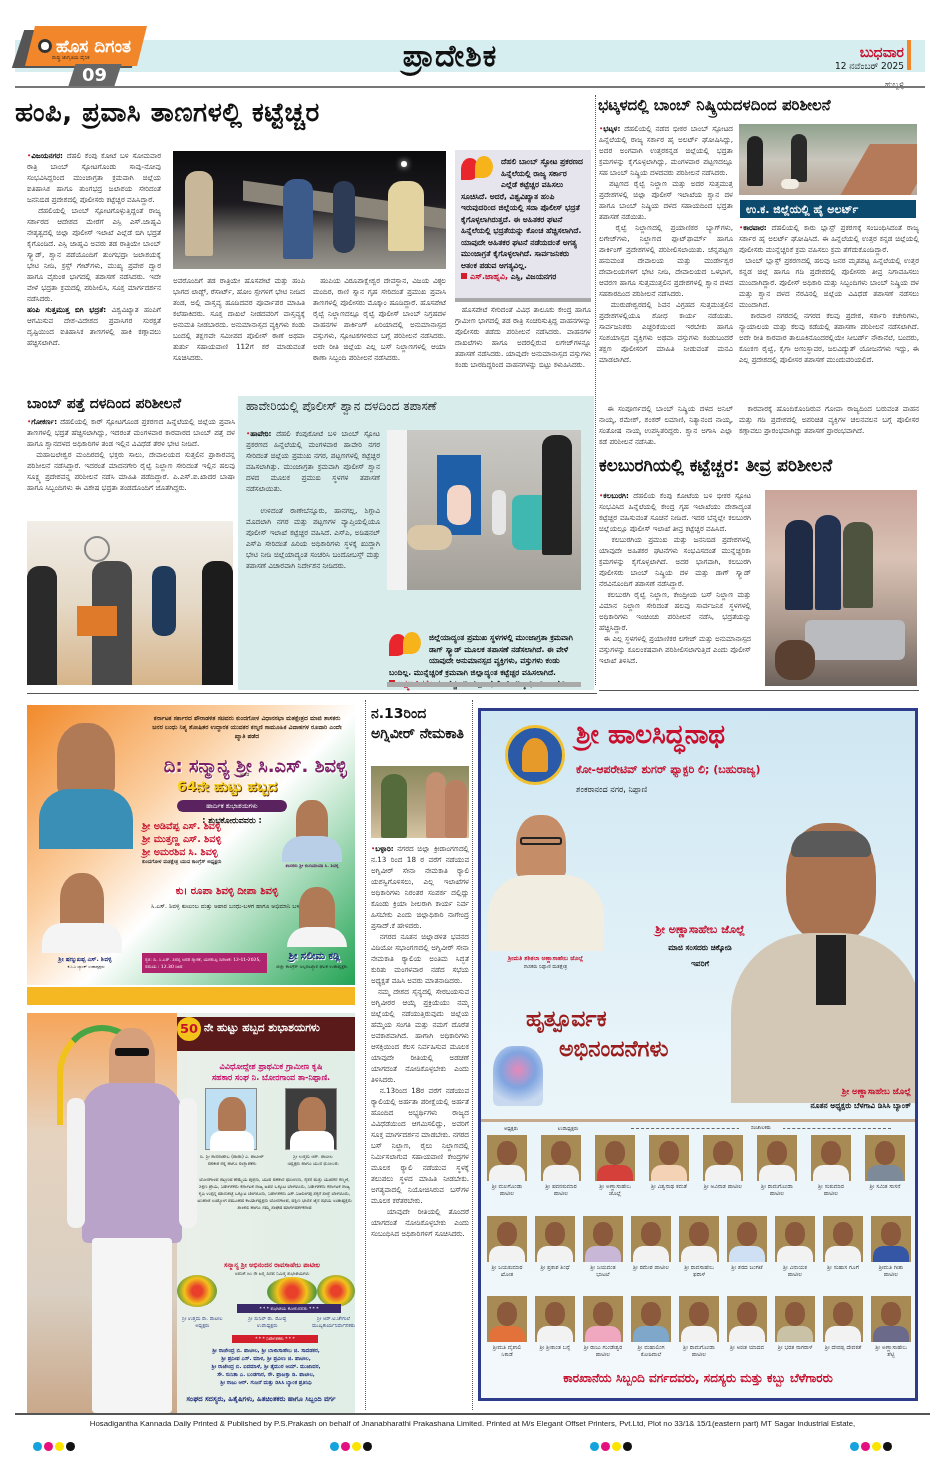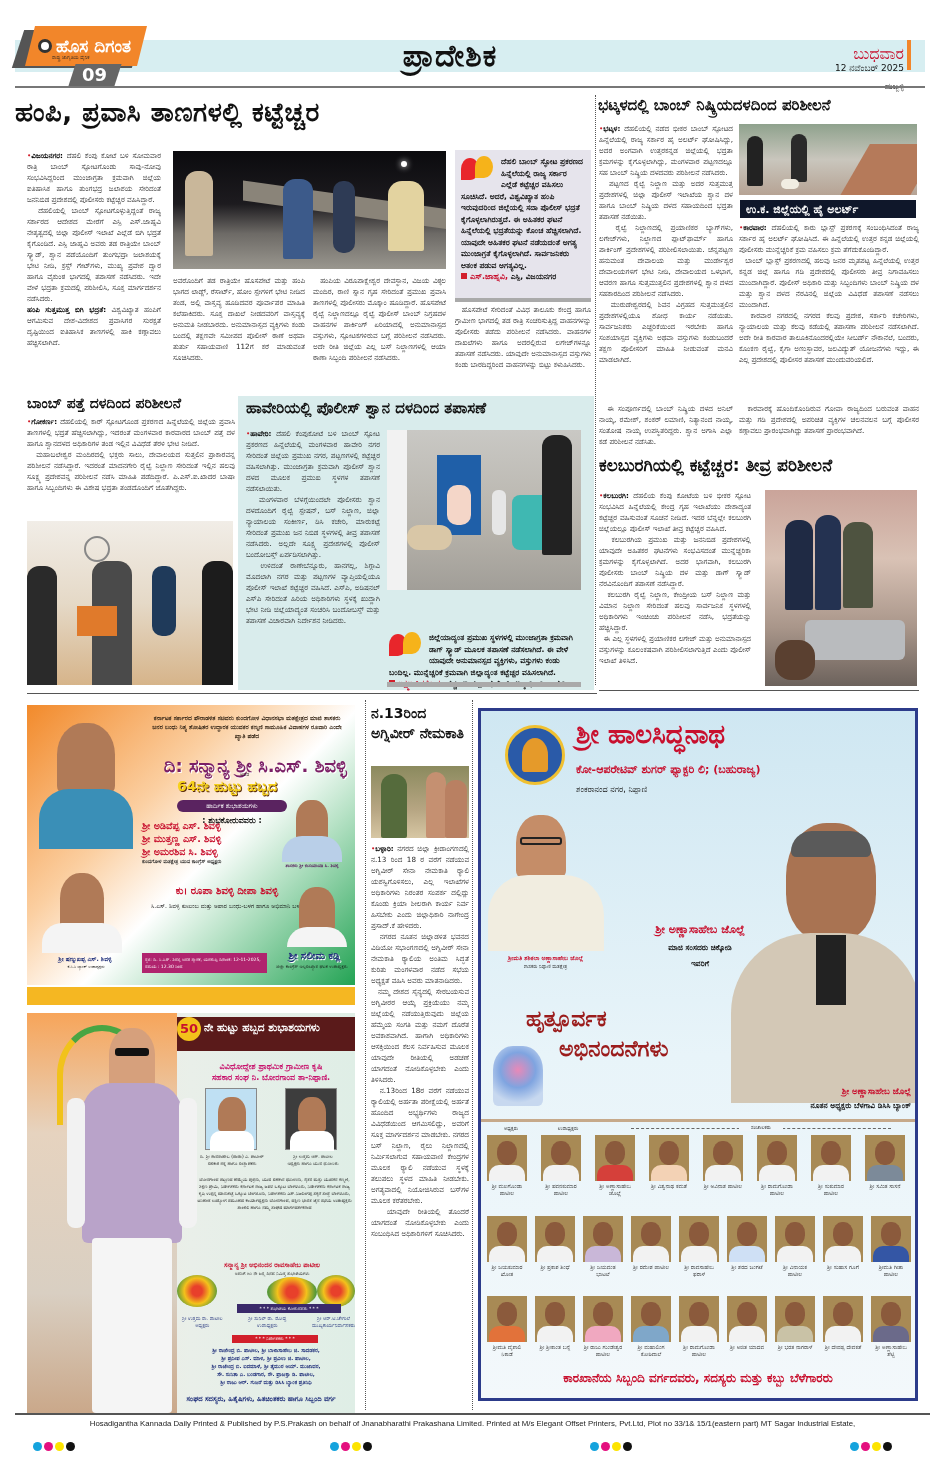--- a/index.html
+++ b/index.html
@@ -9,42 +9,42 @@
 .band{left:15px;top:40px;width:910px;height:32px;background:#d7eef1}
 .logo-shadow{left:18px;top:30px;width:120px;height:38px;background:#555;transform:skewX(-18deg)}
 .logo{left:30px;top:26px;width:112px;height:40px;background:#f2862a;transform:skewX(-14deg);display:flex;align-items:center;padding-left:8px}
 .logo-inner{transform:skewX(14deg);display:flex;align-items:center;gap:4px}
 .logo-emb{width:14px;height:14px;border-radius:50%;background:#fff;border:3px solid #333}
 .logo-text{color:#fff;font-weight:bold;font-size:17px;font-family:"DejaVu Sans",sans-serif}
 .logo-tag{left:52px;top:54px;font-size:5px;color:#222}
 .pgno{left:72px;top:64px;width:46px;height:22px;background:#666;transform:skewX(-18deg);color:#fff;font-size:18px;font-weight:bold;text-align:center;line-height:22px}
 .section{left:300px;top:38px;width:300px;text-align:center;font-size:30px;font-weight:bold;color:#111;letter-spacing:1px}
 .dateblk{left:780px;top:44px;width:124px;text-align:right;font-size:9px}
-.dateblk .day{color:#c8102e;font-weight:normal;font-size:16px}
+.dateblk .day{color:#c8102e;font-weight:bold;font-size:14px}
 .dateblk .city{font-size:8px;margin-top:8px}
 .orange-bar{left:907px;top:40px;width:4px;height:30px;background:#f2862a}
 .rule{left:15px;top:86px;width:910px;height:2px;background:#777}
 
 .h-main{left:15px;top:90px;width:570px;font-size:26px;font-weight:bold;line-height:44px;letter-spacing:.5px}
 .h-side{left:598px;top:96px;width:330px;font-size:15px;font-weight:bold}
 
 .txt{font-size:7.2px;line-height:11px;color:#222;text-align:justify;overflow:hidden}
 .txt b{color:#000}
 .dot{color:#d21f2b}
 .photo{overflow:hidden}
 
 .quote{background:#e6e4ec;padding:6px 6px 6px 6px;font-size:7.6px;font-weight:bold;line-height:11.5px}
 .qmarks{float:left;width:36px;height:28px;position:relative;margin-right:4px}
 .qmarks span{position:absolute;width:18px;height:22px;border-radius:50% 50% 50% 0}
 .qmarks .q1{left:0;top:2px;background:#e8262b}
 .qmarks .q2{left:14px;top:0;background:#f6b31a}
 .qsrc{color:#c8102e;font-size:8px}
 .sq{display:inline-block;width:6px;height:6px;background:#d21f2b;margin-right:3px}
 .haveri-box{left:238px;top:396px;width:356px;height:294px;background:#d9ecec}
-.redbanner{left:739px;top:199px;width:178px;height:20px;background:#0f172a;color:#fff;font-size:11px;font-weight:bold;line-height:20px;padding-left:6px;border:1px solid #fff}
+.redbanner{left:739px;top:199px;width:178px;height:20px;background:#0c4a6e;color:#fff;font-size:11px;font-weight:bold;line-height:20px;padding-left:6px;border:1px solid #fff}
 .hr{height:1px;background:#555}
 .vr{width:1px;border-left:1px dotted #555}
 
 .ad1{left:27px;top:705px;width:328px;height:280px;overflow:hidden;background:linear-gradient(135deg,#f28a2b 0%,#fbcfa1 35%,#ffffff 55%,#b7e2c6 70%,#23a354 100%)}
 .ad-yellow{left:27px;top:987px;width:328px;height:18px;background:#f5b722}
 .ad2{left:27px;top:1013px;width:328px;height:400px;overflow:hidden;background:linear-gradient(90deg,#f4e8dc 0%,#e9efe9 50%,#dfeee6 100%)}
 .ad3{left:478px;top:708px;width:440px;height:693px;border:3px solid #2c3b8a;background:linear-gradient(180deg,#cfe7f2 0%,#e8f4f9 50%,#f3f8fb 100%);overflow:hidden}
 .face{border-radius:45% 45% 10% 10%;background:#b07a57}
 .footer{left:15px;top:1413px;width:915px;border-top:2px solid #555;padding-top:3px;font-family:"Liberation Sans",sans-serif;font-size:7.8px;line-height:12px;text-align:center;color:#222}
 .reg{display:flex;gap:2px}
@@ -175,25 +175,25 @@
 <div class="abs photo" style="left:27px;top:521px;width:206px;height:164px;background:linear-gradient(180deg,#f1ede7 0%,#e5d9c7 50%,#d6b48a 100%)">
   <div style="position:absolute;left:57px;top:15px;width:26px;height:26px;border-radius:50%;border:2px solid #888"></div>
   <div style="position:absolute;left:0;top:45px;width:30px;height:120px;background:#2a2a2a;border-radius:12px 12px 0 0"></div>
   <div style="position:absolute;left:65px;top:40px;width:40px;height:125px;background:#4a4a4a;border-radius:14px 14px 0 0"></div>
   <div style="position:absolute;left:125px;top:45px;width:24px;height:70px;background:#1f3a5a;border-radius:10px"></div>
   <div style="position:absolute;left:175px;top:40px;width:31px;height:125px;background:#1c1c1c;border-radius:12px 12px 0 0"></div>
   <div style="position:absolute;left:50px;top:85px;width:40px;height:30px;background:#e07a2b"></div>
 </div>
 
 <div class="abs haveri-box"></div>
-<div class="abs" style="left:246px;top:399px;width:345px;font-size:15px;font-weight:bold">ಹಾವೇರಿಯಲ್ಲಿ ಪೊಲೀಸ್ ಶ್ವಾನ ದಳದಿಂದ ತಪಾಸಣೆ</div>
+<div class="abs" style="left:246px;top:399px;width:345px;font-size:12px;font-weight:normal">ಹಾವೇರಿಯಲ್ಲಿ ಪೊಲೀಸ್ ಶ್ವಾನ ದಳದಿಂದ ತಪಾಸಣೆ</div>
 <div class="abs txt" style="left:246px;top:428px;width:134px;height:258px">
   <span class="dot">•</span><b>ಹಾವೇರಿ:</b>
   <span>ದೆಹಲಿ ಕೆಂಪುಕೋಟೆ ಬಳಿ ಬಾಂಬ್ ಸ್ಫೋಟ ಪ್ರಕರಣದ ಹಿನ್ನೆಲೆಯಲ್ಲಿ ಮಂಗಳವಾರ ಹಾವೇರಿ ನಗರ ಸೇರಿದಂತೆ ಜಿಲ್ಲೆಯ ಪ್ರಮುಖ ನಗರ, ಪಟ್ಟಣಗಳಲ್ಲಿ ಕಟ್ಟೆಚ್ಚರ ವಹಿಸಲಾಗಿತ್ತು. ಮುಂಜಾಗ್ರತಾ ಕ್ರಮವಾಗಿ ಪೊಲೀಸ್ ಶ್ವಾನ ದಳದ ಮೂಲಕ ಪ್ರಮುಖ ಸ್ಥಳಗಳ ತಪಾಸಣೆ ನಡೆಸಲಾಯಿತು.</span><br>
-  &nbsp;&nbsp;<span>ಮಂಗಳವಾರ ಬೆಳಗ್ಗೆಯಿಂದಲೇ ಪೊಲೀಸರು ಶ್ವಾನ ದಳದೊಂದಿಗೆ ರೈಲ್ವೆ ಸ್ಟೇಷನ್, ಬಸ್ ನಿಲ್ದಾಣ, ಜಿಲ್ಲಾ ನ್ಯಾಯಾಲಯ ಸಂಕೀರ್ಣ, ಡಿಸಿ ಕಚೇರಿ, ಮಾರುಕಟ್ಟೆ ಸೇರಿದಂತೆ ಪ್ರಮುಖ ಜನ ನಿಬಿಡ ಸ್ಥಳಗಳಲ್ಲಿ ತೀವ್ರ ತಪಾಸಣೆ ನಡೆಸಿದರು. ಅಲ್ಲದೇ ಸೂಕ್ಷ್ಮ ಪ್ರದೇಶಗಳಲ್ಲಿ ಪೊಲೀಸ್ ಬಂದೋಬಸ್ತ್ ಏರ್ಪಡಿಸಲಾಗಿತ್ತು.</span><br>
+  &nbsp;&nbsp;<br>
   &nbsp;&nbsp;<span>ಉಳಿದಂತೆ ರಾಣೇಬೆನ್ನೂರು, ಹಾನಗಲ್ಲ, ಶಿಗ್ಗಾವಿ ಮೊದಲಾಗಿ ನಗರ ಮತ್ತು ಪಟ್ಟಣಗಳ ವ್ಯಾಪ್ತಿಯಲ್ಲಿಯೂ ಪೊಲೀಸ್ ಇಲಾಖೆ ಕಟ್ಟೆಚ್ಚರ ವಹಿಸಿದೆ. ಎಸ್‌ಪಿ, ಅಡಿಷನಲ್ ಎಸ್‌ಪಿ ಸೇರಿದಂತೆ ಹಿರಿಯ ಅಧಿಕಾರಿಗಳು ಸ್ಥಳಕ್ಕೆ ಖುದ್ದಾಗಿ ಭೇಟಿ ನೀಡಿ ಜಿಲ್ಲೆಯಾದ್ಯಂತ ಸಂಚರಿಸಿ ಬಂದೋಬಸ್ತ್ ಮತ್ತು ತಪಾಸಣೆ ವಿಚಾರವಾಗಿ ನಿರ್ದೇಶನ ನೀಡಿದರು.</span>
 </div>
 <div class="abs photo" style="left:387px;top:430px;width:194px;height:160px;background:linear-gradient(180deg,#c9c8c4 0%,#b7b3ab 60%,#a19e98 100%)">
   <div style="position:absolute;left:50px;top:25px;width:44px;height:80px;background:#1f5fa8"></div>
   <div style="position:absolute;left:60px;top:55px;width:24px;height:40px;background:#f4d6c8;border-radius:10px"></div>
   <div style="position:absolute;left:105px;top:60px;width:14px;height:45px;background:#e6e6e6;border-radius:6px"></div>
   <div style="position:absolute;left:125px;top:65px;width:40px;height:55px;background:#3fb8b2;border-radius:8px"></div>
   <div style="position:absolute;left:155px;top:5px;width:30px;height:120px;background:#222;border-radius:12px 12px 2px 2px"></div>
   <div style="position:absolute;left:20px;top:95px;width:45px;height:25px;background:#d9c7a7;border-radius:12px"></div>
   <div style="position:absolute;left:0;top:0;width:20px;height:160px;background:#f2f2f2"></div>

